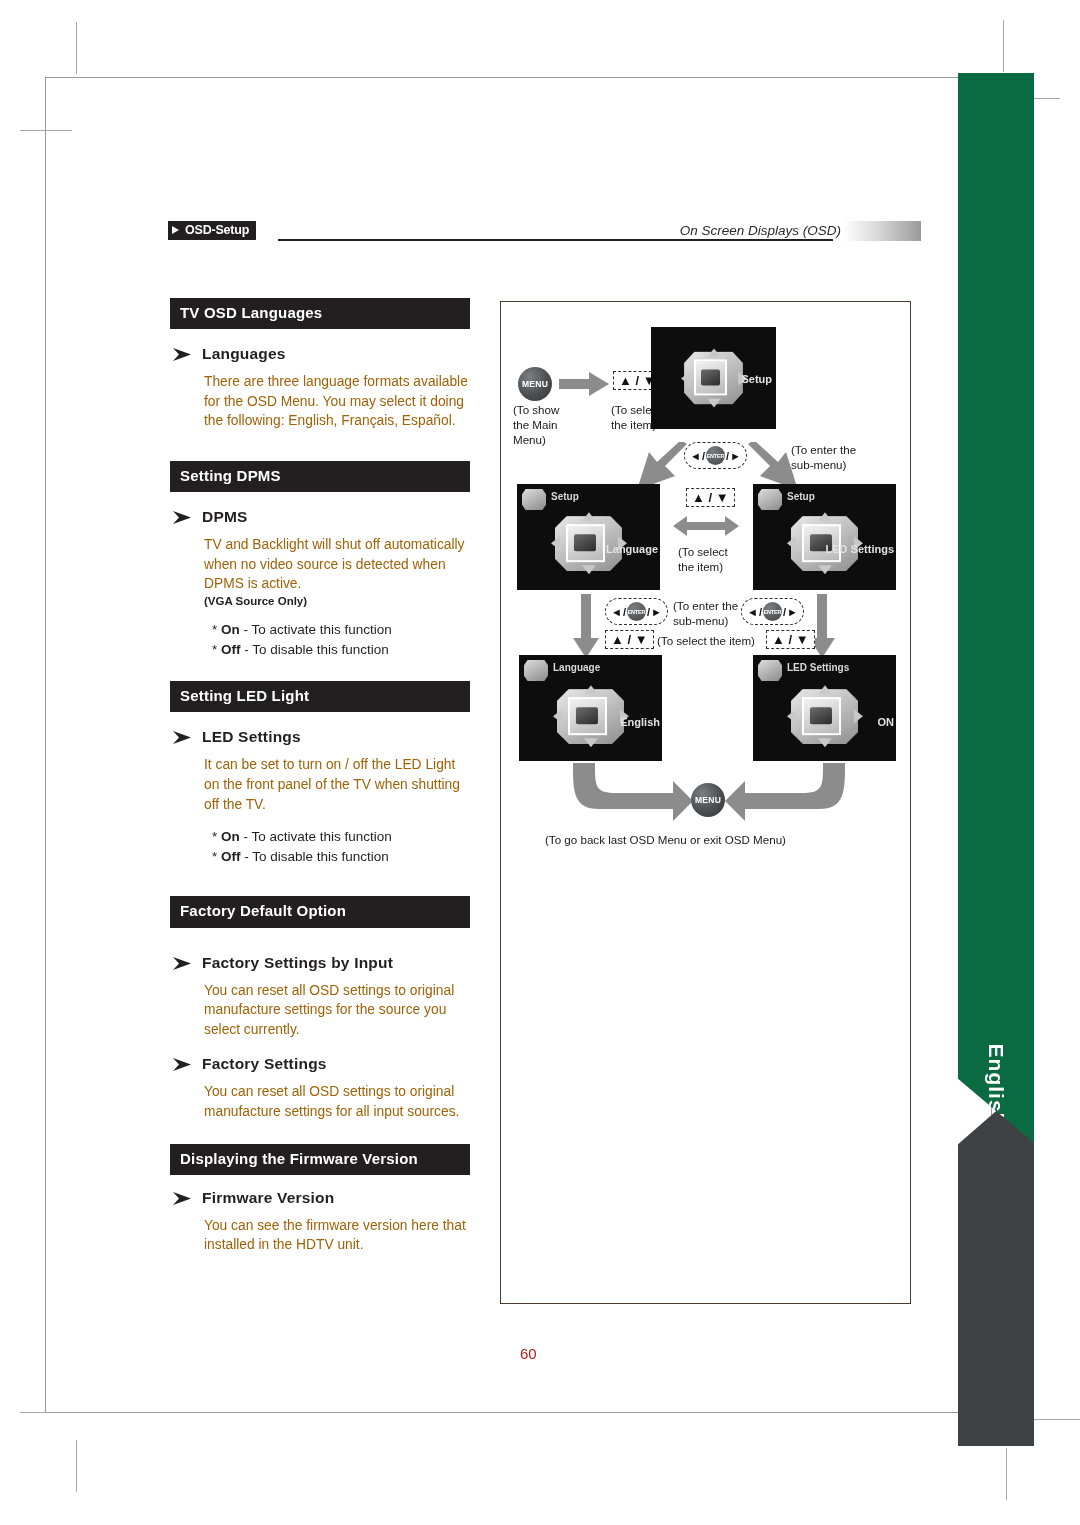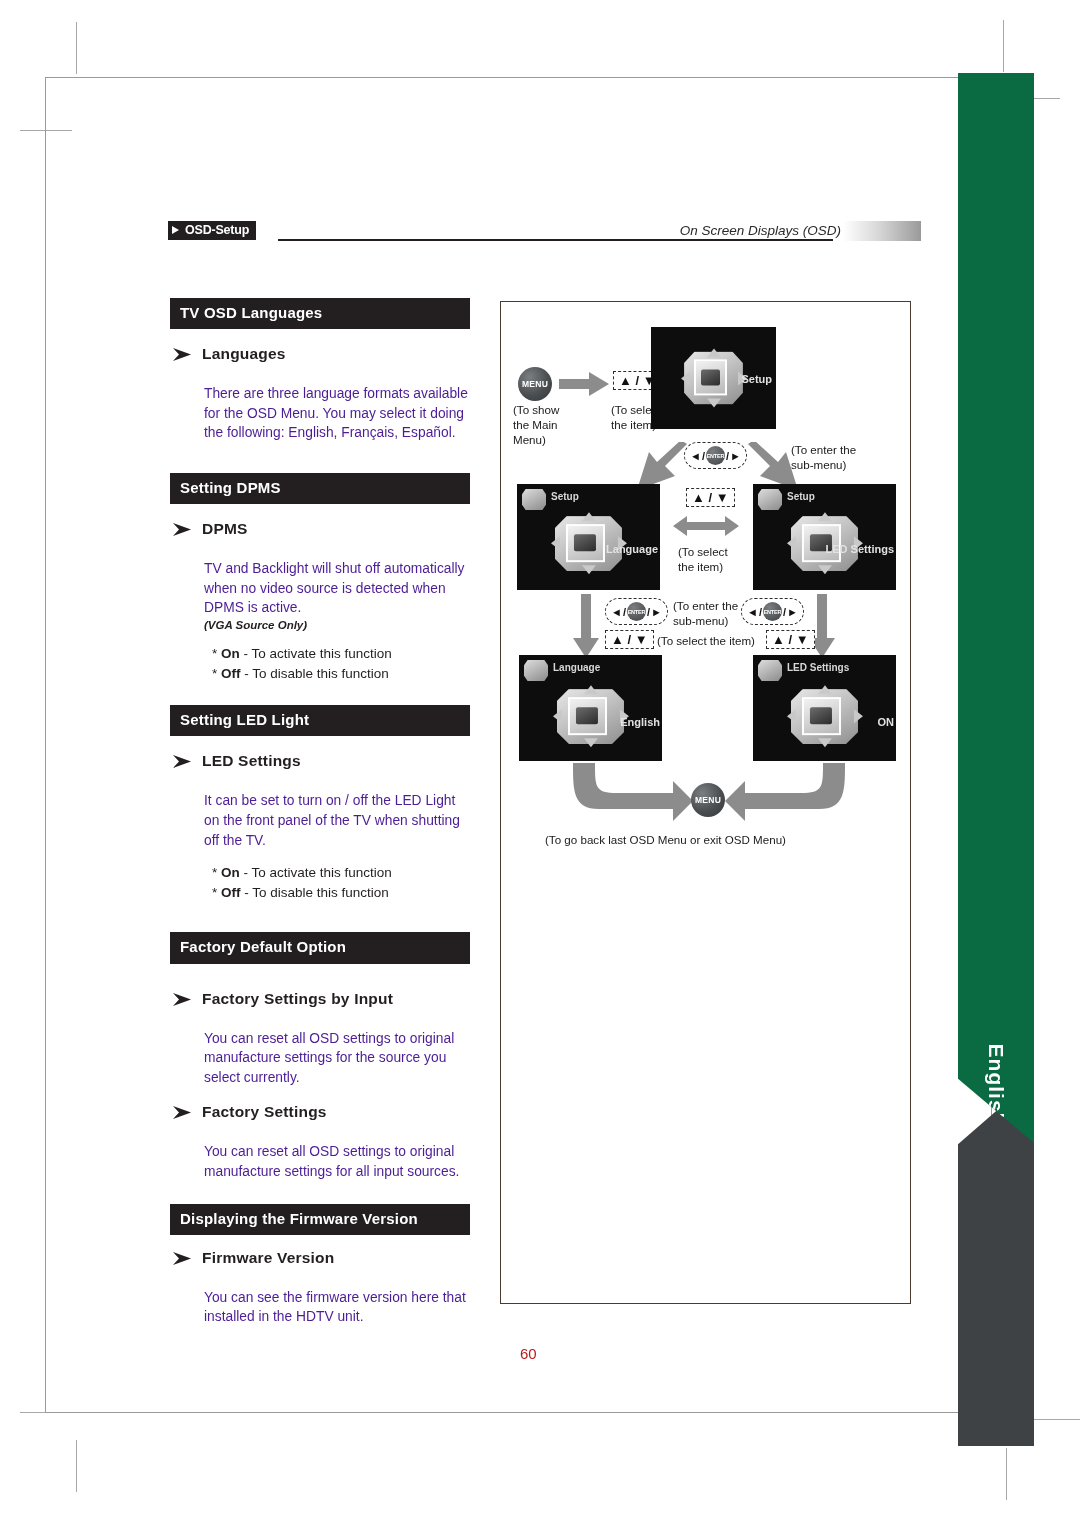--- a/index.html
+++ b/index.html
@@ -151,28 +151,27 @@
   .arrow-bullet svg { display: block; }
   .sub-title {
     font-size: 15.5px;
     font-weight: bold;
     color: #231f20;
     letter-spacing: 0.2px;
   }
   .body-text {
     font-size: 13.8px;
     line-height: 1.42;
-    color: #4c1d95;
-    margin-top: 21px;
+    color: #a16207;
+    margin-top: 9px;
     padding-left: 2px;
   }
   .note-italic {
     font-size: 11.5px;
     font-weight: bold;
-    font-style: italic;
     margin-top: 1px;
     padding-left: 2px;
   }
   .opts { margin-top: 13px; padding-left: 10px; font-size: 13.5px; line-height: 1.45; }
   .opts .k { font-weight: bold; }
 
   .gap-lg { height: 30px; }
   .gap-md { height: 22px; }
 
   

